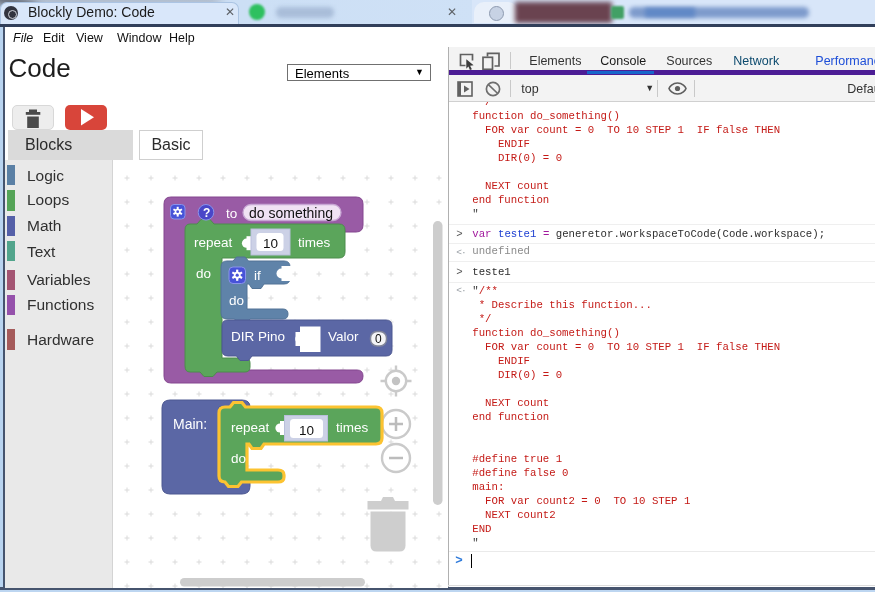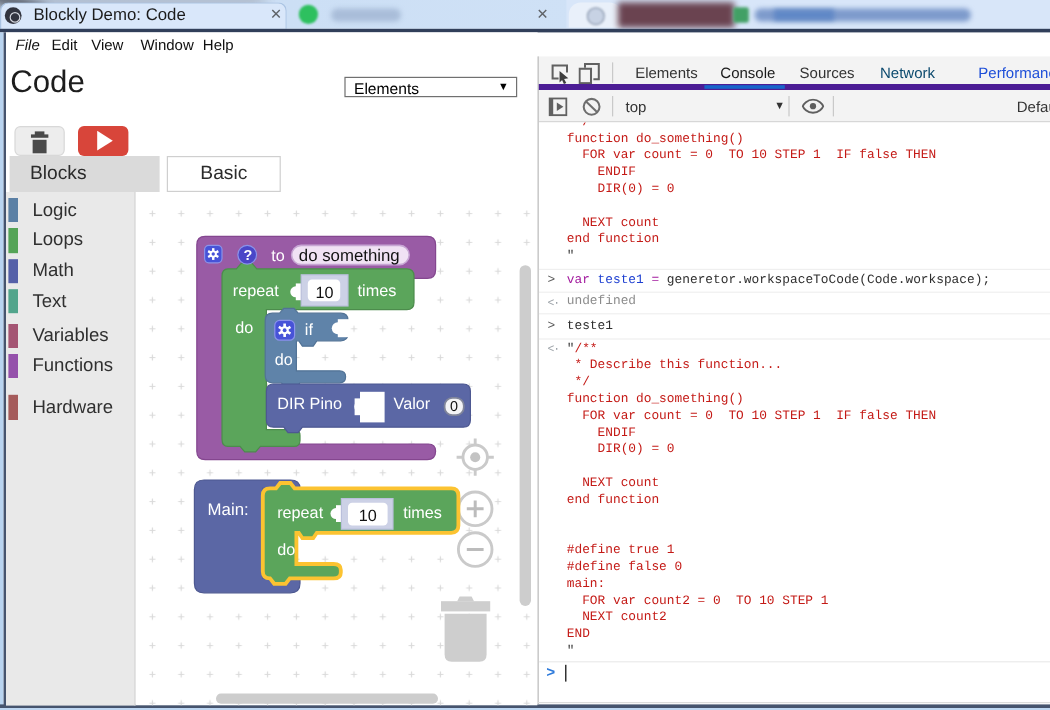--- a/index.html
+++ b/index.html
@@ -62,21 +62,21 @@
 </div>
 <div class="abs" style="left:64.5px;top:105px;width:42.5px;height:24.5px;background:#d8453a;border-radius:5px;">
   <svg class="abs" style="left:15px;top:4px;" width="15" height="17" viewBox="0 0 15 17">
     <path d="M1,0 L14,8.2 L1,16.4 Z" fill="#fff"></path>
   </svg>
 </div>
 
 <div class="abs" style="left:8px;top:130px;width:125px;height:30px;background:#dadada;font-size:16px;color:#2b2b2b;">
     <span class="abs" style="left:17px;top:6px;">Blocks</span>
   </div>
-<div class="abs" style="left:139px;top:130px;width:95px;height:30px;background:#fff;border:1px solid #cfcfcf;box-sizing:border-box;font-size:16px;color:#2b2b2b;text-align:center;line-height:28px;">Basic</div>
+<div class="abs" style="left:139px;top:130px;width:64px;height:30px;background:#fff;border:1px solid #cfcfcf;box-sizing:border-box;font-size:16px;color:#2b2b2b;text-align:center;line-height:28px;">Basic</div>
 
 <div class="abs" style="left:5px;top:160px;width:108px;height:428px;background:#e9e9e9;border-right:1px solid #d4d4d4;box-sizing:border-box;"></div>
 <div class="abs" style="left:7px;top:164.5px;width:8px;height:20.5px;background:#5b80a5;"></div>
 <div class="abs" style="left:7px;top:190px;width:8px;height:20.5px;background:#55a457;"></div>
 <div class="abs" style="left:7px;top:215.5px;width:8px;height:20.5px;background:#5560a8;"></div>
 <div class="abs" style="left:7px;top:240.5px;width:8px;height:20.5px;background:#52a58c;"></div>
 <div class="abs" style="left:7px;top:269.5px;width:8px;height:20.5px;background:#a45573;"></div>
 <div class="abs" style="left:7px;top:294.5px;width:8px;height:20.5px;background:#9551ab;"></div>
 <div class="abs" style="left:7px;top:329px;width:8px;height:20.5px;background:#a55b5b;"></div>
 <div class="abs" style="left:27px;top:166.5px;font-size:15.5px;color:#303030;">Logic</div>

